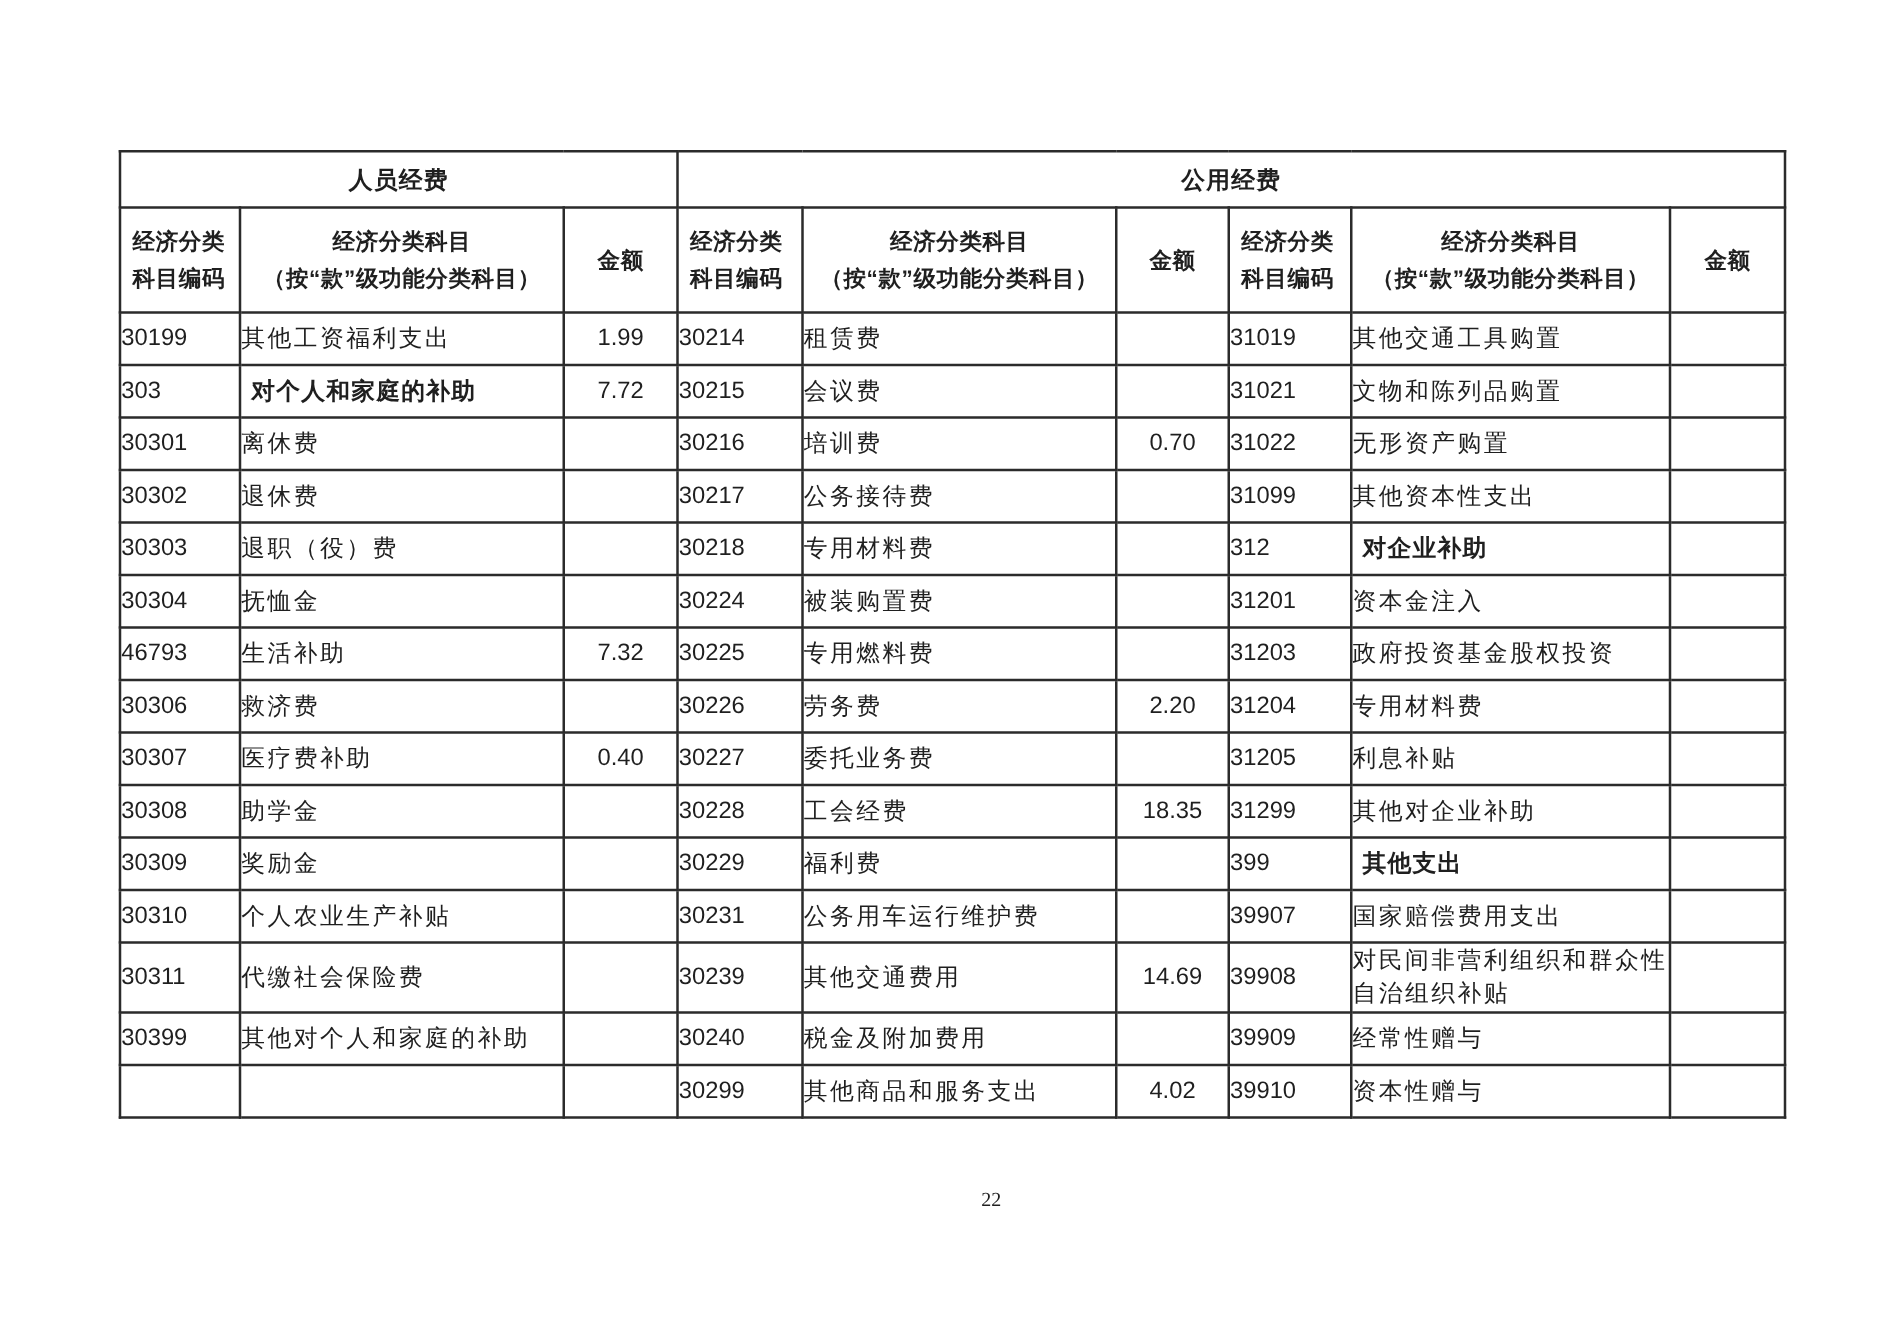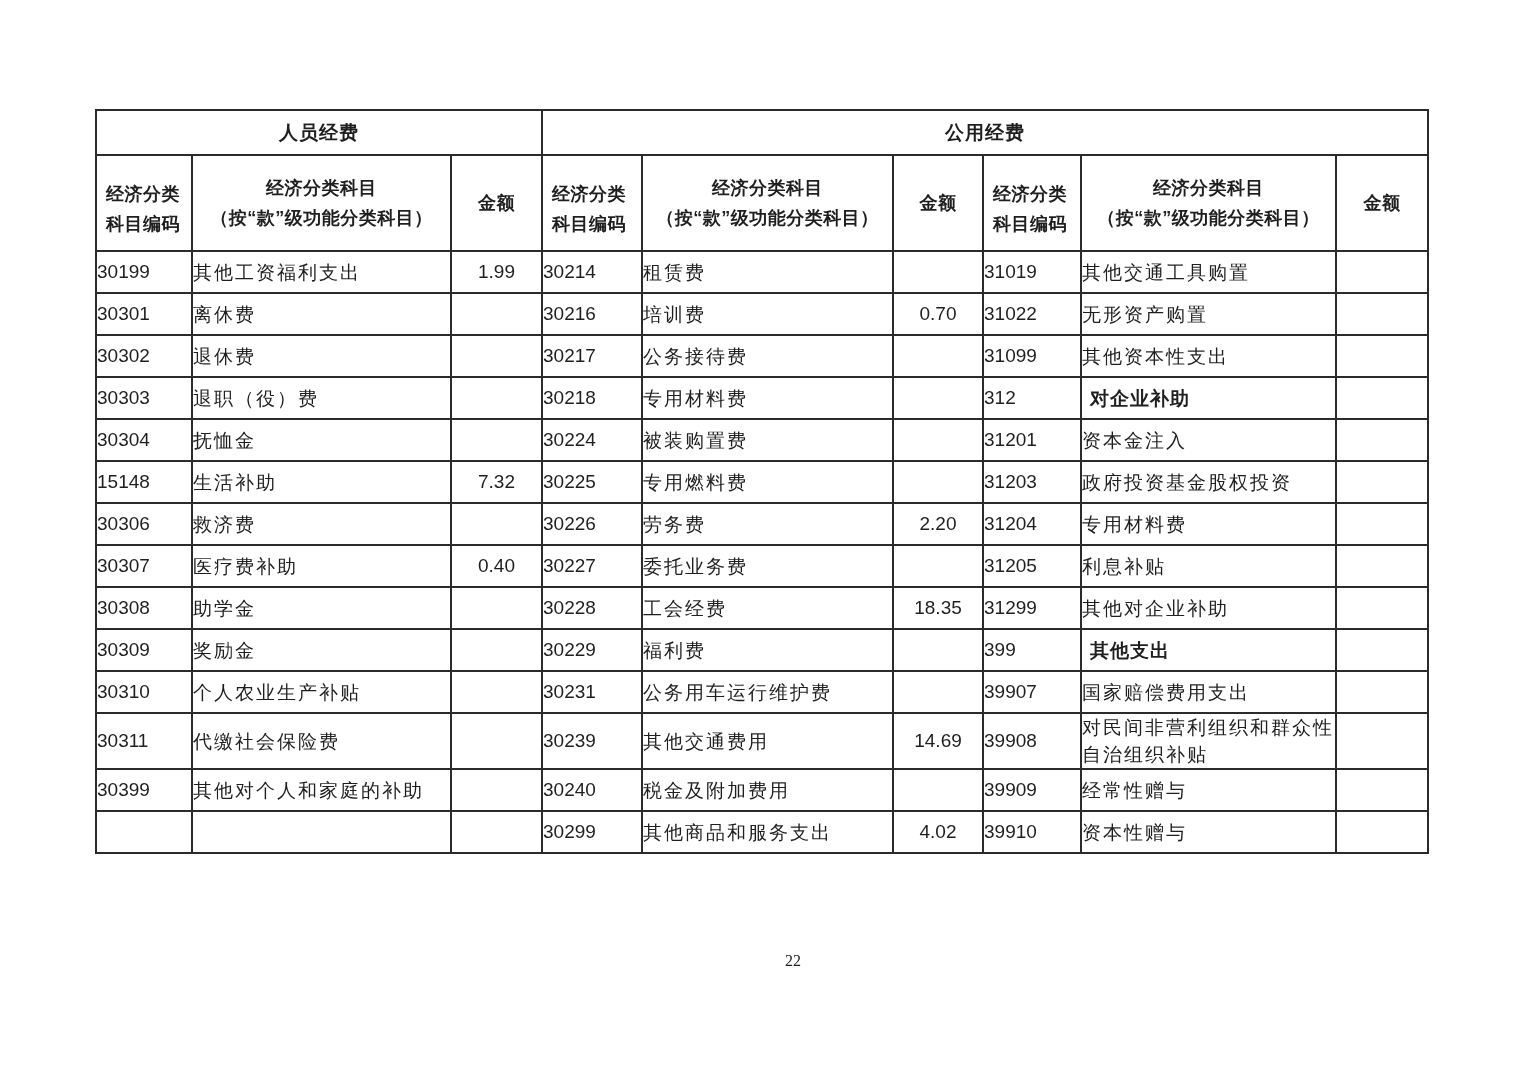--- a/index.html
+++ b/index.html
@@ -7,21 +7,21 @@
     position: relative;
     width: 1520px;
     height: 1074px;
     background: #ffffff;
     font-family: "Liberation Serif", serif;
     color: #1f1f1f;
   }
   table.budget {
     position: absolute;
     left: 95px;
-    top: 109px;
+    top: 120px;
     width: 1332px;
     border-collapse: collapse;
     table-layout: fixed;
   }
   table.budget th, table.budget td {
     border: 2px solid #2b2b2b;
     padding: 0;
     vertical-align: middle;
     overflow: hidden;
   }
@@ -36,21 +36,21 @@
   tr.head-row th {
     height: 82px;
     font-family: "Liberation Sans", sans-serif;
     font-weight: bold;
     font-size: 18px;
     text-align: center;
     letter-spacing: 0.5px;
     line-height: 30px;
   }
   tr.head-row th .hline { display: block; }
-  tr.head-row th.code-h { text-align: left; padding: 12px 6px 0 9px; }
+  tr.head-row th.code-h { text-align: left; padding: 0 6px 0 9px; }
   tbody tr { height: 42px; }
   td.code-cell {
     font-family: "Liberation Sans", sans-serif;
     font-size: 19px;
     text-align: left;
     padding-left: 10px;
     margin-left: 26px;
   }
   td.name-cell {
     font-size: 19px;
@@ -140,20 +140,31 @@
           <td class="name-cell">其他工资福利支出</td>
           <td class="amount-cell">1.99</td>
           <td class="code-cell">30214</td>
           <td class="name-cell">租赁费</td>
           <td class="amount-cell"></td>
           <td class="code-cell">31019</td>
           <td class="name-cell">其他交通工具购置</td>
           <td class="amount-cell"></td>
         </tr>
         <tr>
+          <td class="code-cell">303</td>
+          <td class="name-cell bold">对个人和家庭的补助</td>
+          <td class="amount-cell">7.72</td>
+          <td class="code-cell">30215</td>
+          <td class="name-cell">会议费</td>
+          <td class="amount-cell"></td>
+          <td class="code-cell">31021</td>
+          <td class="name-cell">文物和陈列品购置</td>
+          <td class="amount-cell"></td>
+        </tr>
+        <tr>
           <td class="code-cell">30301</td>
           <td class="name-cell">离休费</td>
           <td class="amount-cell"></td>
           <td class="code-cell">30216</td>
           <td class="name-cell">培训费</td>
           <td class="amount-cell">0.70</td>
           <td class="code-cell">31022</td>
           <td class="name-cell">无形资产购置</td>
           <td class="amount-cell"></td>
         </tr>
@@ -184,21 +195,21 @@
           <td class="name-cell">抚恤金</td>
           <td class="amount-cell"></td>
           <td class="code-cell">30224</td>
           <td class="name-cell">被装购置费</td>
           <td class="amount-cell"></td>
           <td class="code-cell">31201</td>
           <td class="name-cell">资本金注入</td>
           <td class="amount-cell"></td>
         </tr>
         <tr>
-          <td class="code-cell">15148</td>
+          <td class="code-cell">46793</td>
           <td class="name-cell">生活补助</td>
           <td class="amount-cell">7.32</td>
           <td class="code-cell">30225</td>
           <td class="name-cell">专用燃料费</td>
           <td class="amount-cell"></td>
           <td class="code-cell">31203</td>
           <td class="name-cell">政府投资基金股权投资</td>
           <td class="amount-cell"></td>
         </tr>
         <tr>

